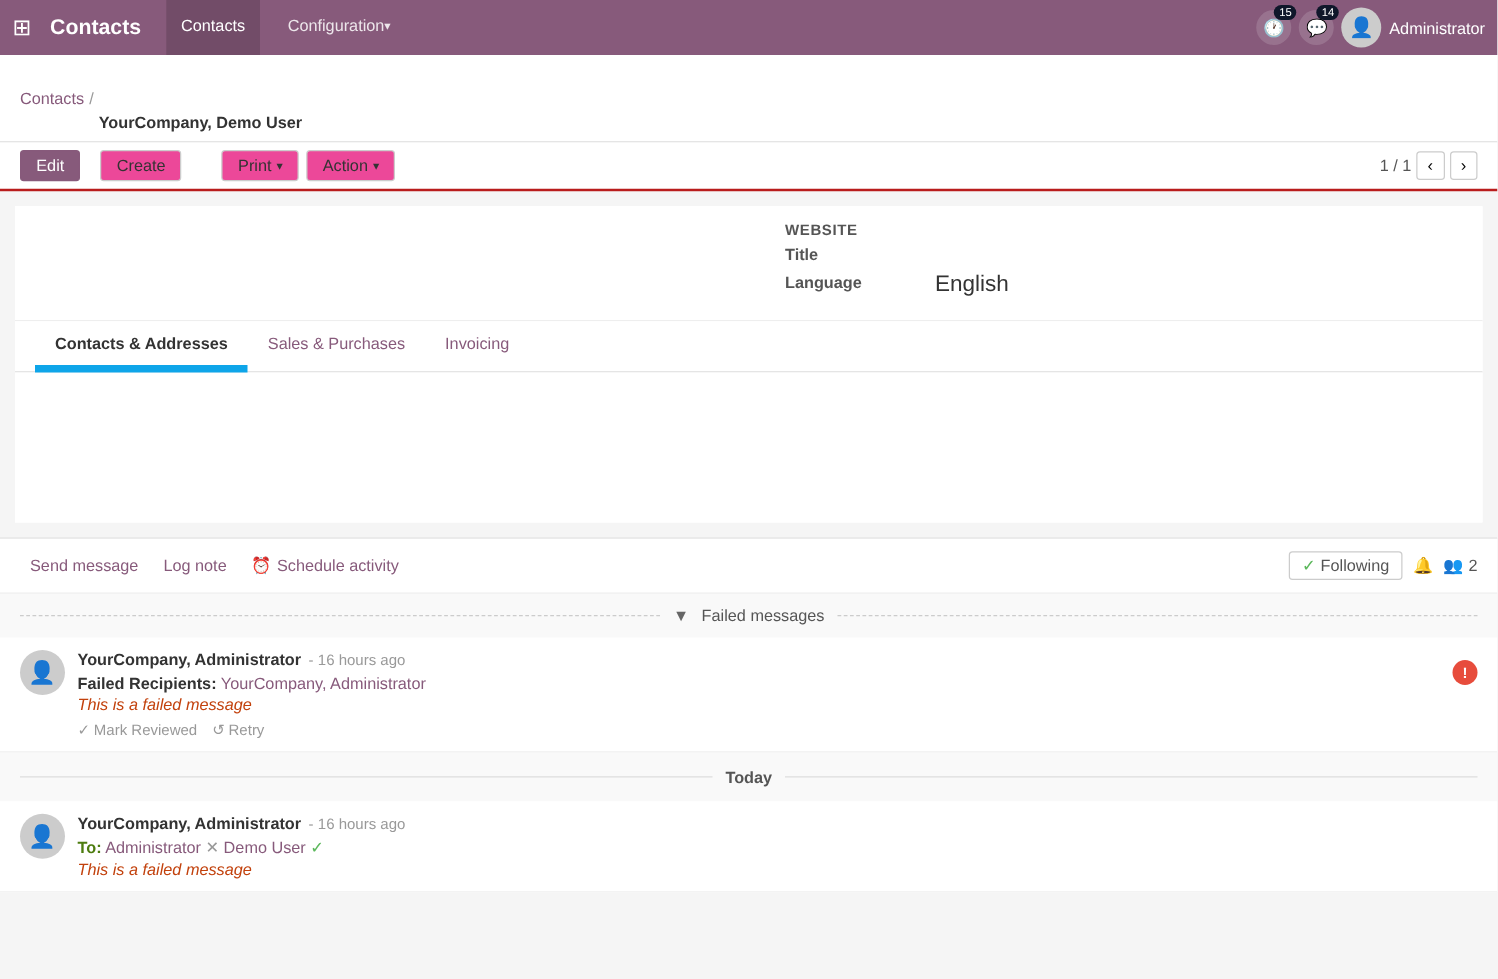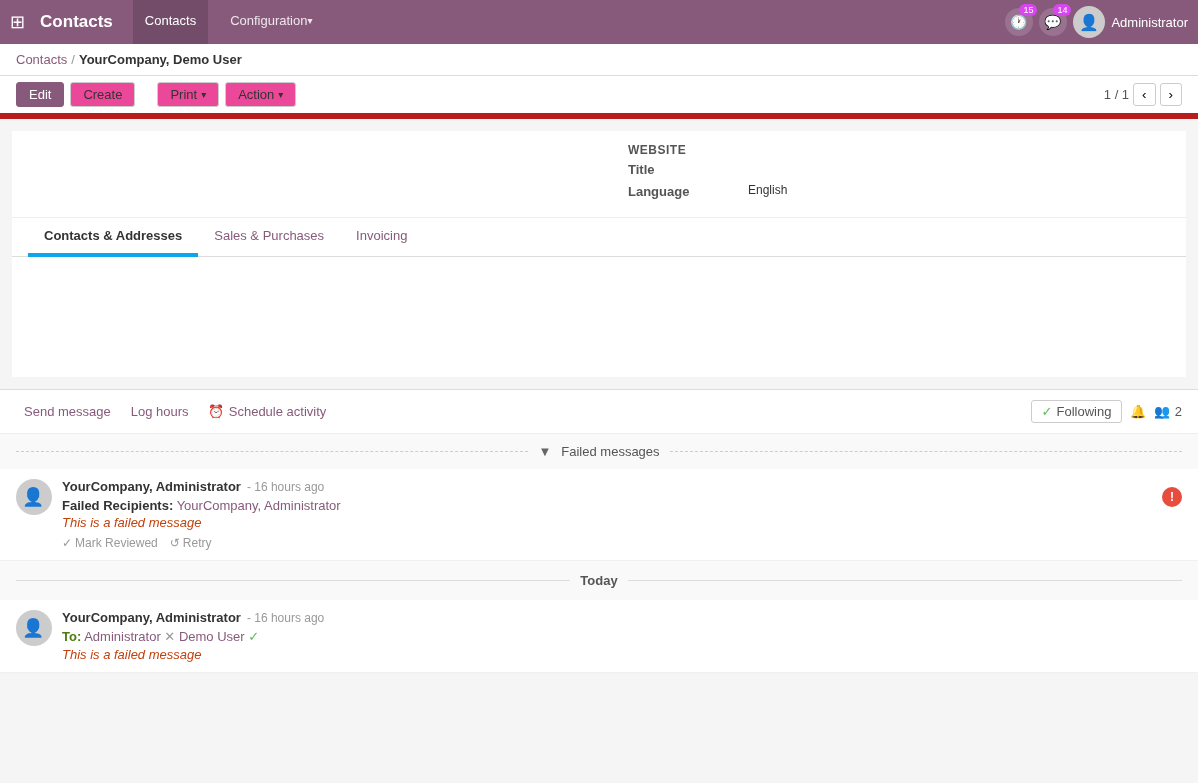--- a/index.html
+++ b/index.html
@@ -49,21 +49,21 @@
       align-items: center;
       justify-content: center;
       color: #fff;
       font-size: 14px;
       cursor: pointer;
     }
     .nav-badge {
       position: absolute;
       top: -4px;
       right: -4px;
-      background: #d946ef;
+      background: #0f172a;
       color: #fff;
       font-size: 9px;
       border-radius: 8px;
       padding: 1px 4px;
       min-width: 16px;
       text-align: center;
     }
     .nav-avatar {
       width: 32px;
       height: 32px;
@@ -83,30 +83,30 @@
       background: #fff;
       border-bottom: 1px solid #ddd;
       padding: 8px 16px;
       display: flex;
       align-items: center;
       gap: 4px;
       font-size: 13px;
     }
     .breadcrumb-link { color: #875a7b; cursor: pointer; text-decoration: none; }
     .breadcrumb-sep { color: #999; }
-    .breadcrumb-current { color: #333; font-weight: bold; }
+    .breadcrumb-current { color: #333; font-weight: bold; margin-top: 38px; }
 
     
     .toolbar {
       background: #fff;
-      border-bottom: 6px solid #b91c1c;
+      border-bottom: 2px solid #b91c1c;
       padding: 6px 16px;
       display: flex;
       align-items: center;
-      gap: 6px;
+      gap: 16px;
     }
     .btn {
       padding: 4px 12px;
       border-radius: 3px;
       border: 1px solid #ccc;
       background: #ec4899;
       font-size: 13px;
       cursor: pointer;
       display: inline-flex;
       align-items: center;
@@ -161,21 +161,21 @@
     }
     .field-label {
       font-weight: bold;
       color: #555;
       width: 120px;
       font-size: 13px;
       padding-top: 1px;
     }
     .field-value {
       color: #333;
-      font-size: 12px;
+      font-size: 18px;
     }
     .website-label {
       font-weight: bold;
       color: #555;
       font-size: 12px;
       text-transform: uppercase;
       letter-spacing: 0.5px;
       margin-bottom: 4px;
     }
 
@@ -188,21 +188,21 @@
     }
     .tab-item {
       padding: 10px 16px;
       font-size: 13px;
       cursor: pointer;
       border-bottom: 2px solid transparent;
       color: #875a7b;
       margin-bottom: -1px;
     }
     .tab-item.active {
-      border-bottom: 4px solid #0ea5e9;
+      border-bottom: 6px solid #0ea5e9;
       color: #333;
       font-weight: bold;
     }
 
     
     .tab-content {
       background: #fff;
       min-height: 120px;
       padding: 12px 16px;
     }
@@ -451,21 +451,21 @@
 
   <div class="tab-content">
     
   </div>
 </div>
 
 <div class="chatter-container">
 
   <div class="chatter-actions">
     <button class="chatter-action-btn">Send message</button>
-    <button class="chatter-action-btn">Log hours</button>
+    <button class="chatter-action-btn">Log note</button>
     <button class="chatter-action-btn">
       <span>⏰</span>
       <span>Schedule activity</span>
     </button>
 
     <div class="chatter-right">
       <button class="following-btn">
         <span class="check">✓</span>
         <span>Following</span>
       </button>

